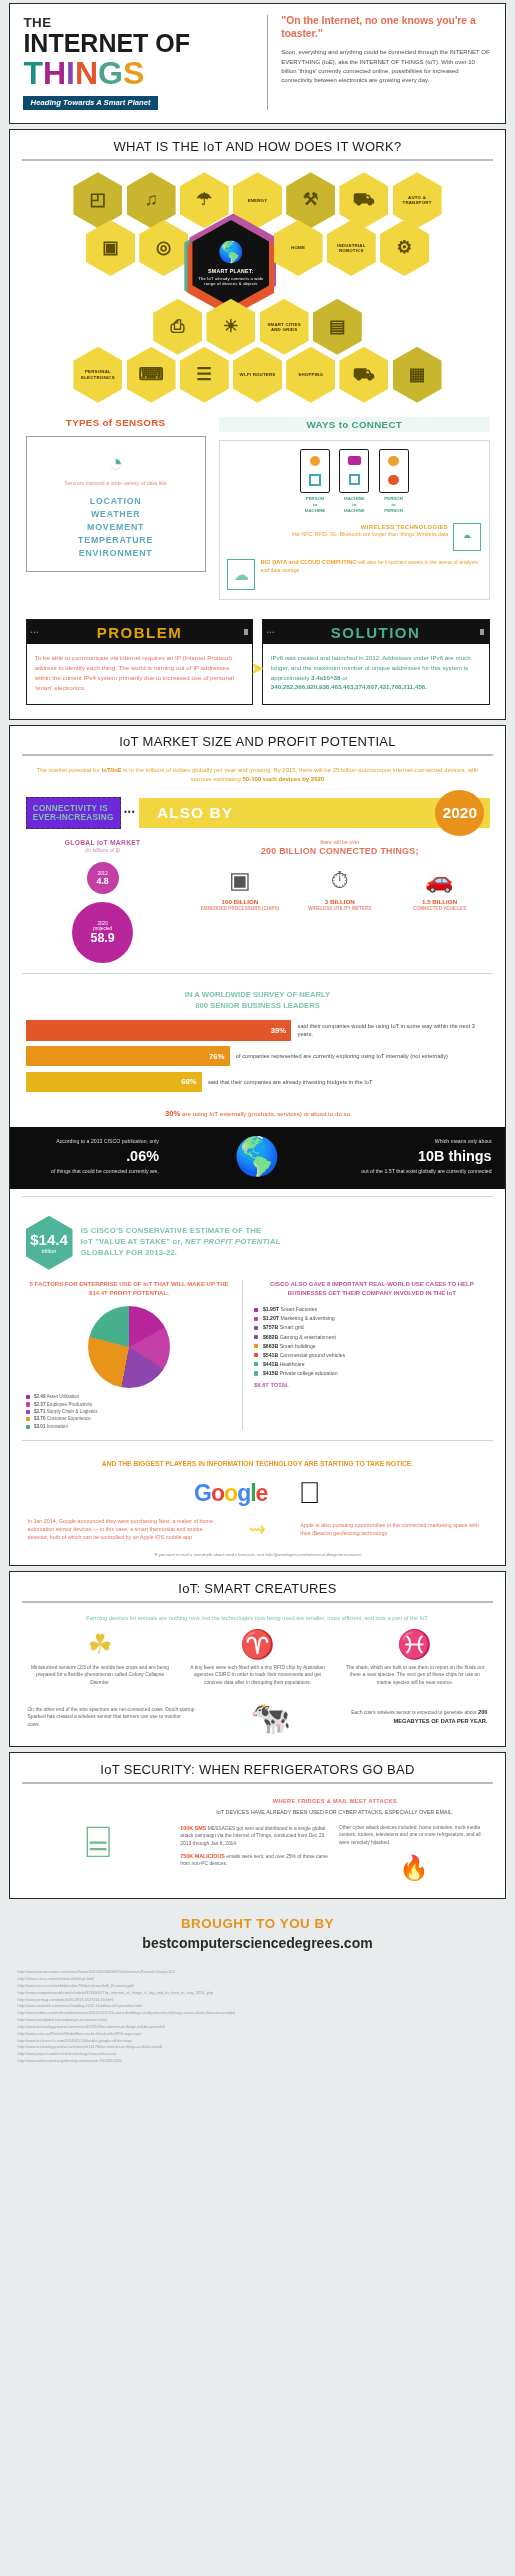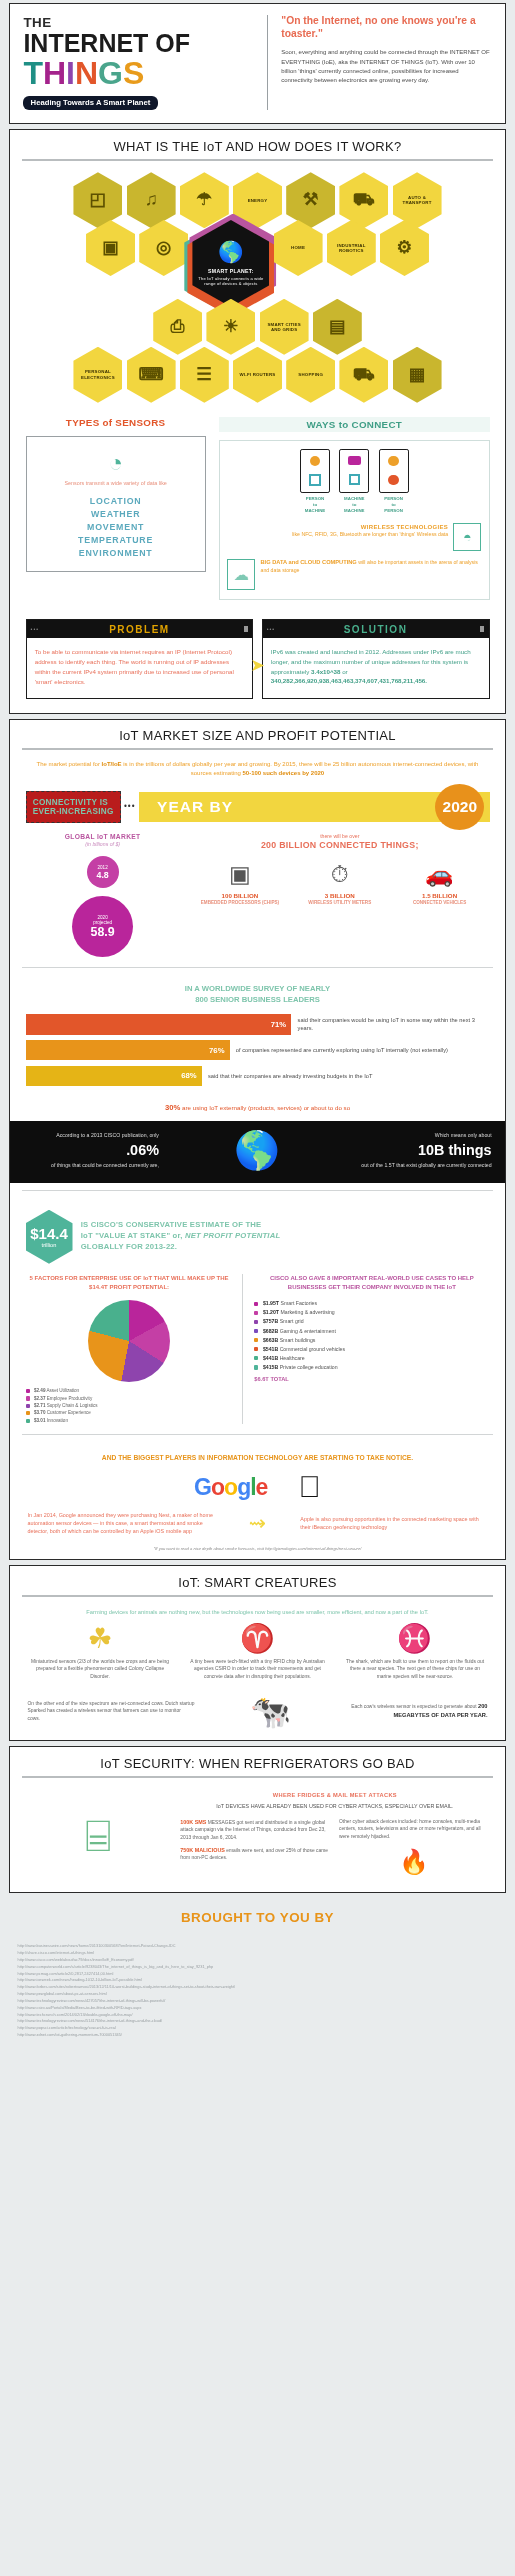--- a/index.html
+++ b/index.html
@@ -25,22 +25,22 @@
   .hdr-internet { font-size: 25px; font-weight: bold; letter-spacing: 0px; color: #1c1c1c; line-height: 1.0; margin-top: 1px;}
   .hdr-things { font-size: 32px; font-weight: bold; line-height: 1.0; margin-top: 1px; }
   .hdr-things span:nth-child(1){color:#1f8f85}
   .hdr-things span:nth-child(2){color:#a4238c}
   .hdr-things span:nth-child(3){color:#8e44ad}
   .hdr-things span:nth-child(4){color:#e2562a}
   .hdr-things span:nth-child(5){color:#4aa58c}
   .hdr-things span:nth-child(6){color:#e89b1c}
   .hdr-things span:nth-child(7){color:#b9559f}
   .hdr-tag {
-    display:inline-block; margin-top:6.2px; background:#0f172a; color:#ffffff;
-    font-weight: bold; font-size: 7.7px; padding: 2.6px 7.2px; border-radius: 6px;
+    display:inline-block; margin-top:6.2px; background:#0c4a6e; color:#ffffff;
+    font-style: italic; font-weight: bold; font-size: 7.7px; padding: 2.6px 7.2px;
   }
   .hdr-right { width: 48%; border-left: 1px solid #9aa0a3; padding-left: 13.4px; }
   .hdr-quote { color: #e86b52; font-size: 10.3px; font-weight: bold; line-height: 1.25; }
   .hdr-body { margin-top: 7.2px; font-size: 6px; line-height: 1.55; color: #4c4c4c; }
 
   
   .sec-title {
     text-align:center; font-size: 13px; font-weight: normal; letter-spacing: 0.3px;
     color:#1c1c1c; padding: 8.2px 0 5.2px 0;
   }
@@ -109,35 +109,35 @@
               color:#7fc9b4; font-size:15.5px; margin-right:5.2px;}
   .cloud-txt { flex:1; color:#eda02a; font-size:5.2px; line-height:1.4;}
   .cloud-txt b { font-size:5.7px;}
 
   
   .ps { display:flex; padding: 6.2px 15.5px 13.4px 15.5px; gap: 8.2px; position:relative;}
   .ps-card { flex:1; border:1.5px solid #1c1c1c; background:#fff;}
   .ps-bar { background:#111; padding:3.6px 5.2px; display:flex; align-items:center; justify-content:center; position:relative;}
   .ps-bar .dots { position:absolute; left:4.1px; color:#888; font-size:5.2px; letter-spacing:1px;}
   .ps-bar .sq { position:absolute; right:4.1px; width:4.1px;height:5.2px;background:#999;}
-  .ps-bar .t { font-size: 10px; font-weight:bold; letter-spacing:1.5px;}
+  .ps-bar .t { font-size: 15px; font-weight:bold; letter-spacing:1.5px;}
   .ps-bar .t.p { color:#e0a200; }
   .ps-bar .t.s { color:#49b08d; }
   .ps-body { padding: 9.3px 8.2px 11.3px 8.2px; font-size:6.2px; line-height:1.6;}
   .ps-body.p { color:#e8705a; }
   .ps-body.s { color:#3f9e86; }
   .ps-body b { font-weight:bold; }
   .ps-num { word-break:break-all; font-weight:bold; line-height:1.4;}
   .arrow-mid { position:absolute; left:50%; top:52%; transform:translate(-50%,-50%); color:#f2d63f; font-size:17.5px; z-index:3;}
 
   
   .intro-orange { color:#eda02a; font-size:6px; line-height:1.6; text-align:center; padding: 0 26px 9.3px 26px;}
   .intro-orange b { color:#e08e10; }
   .band { display:flex; align-items:center; padding: 3.1px 15.5px 5.2px 15.5px;}
-  .conn-chip { border:1px dashed #333; padding:5.2px 6.2px; background:#b91c1c; }
+  .conn-chip { border:1px dashed #333; padding:5.2px 6.2px; background:#6d28d9; }
   .conn-chip div { color:#7ec5ac; font-size:8.2px; font-weight:bold; letter-spacing:0.3px; line-height:1.15;}
   .dots3 { color:#333; font-size:8.2px; letter-spacing:1px; padding:0 3.1px;}
   .yellowband { flex:1; background:#f2d63f; height:30px; display:flex; align-items:center; padding-left:18.5px; position:relative;}
   .yellowband .t { color:#fff; font-size:15.5px; font-weight:bold; letter-spacing:1px;}
   .ovl2020 { position:absolute; right:5.2px; top:-8.2px; width:49px;height:46px;border-radius:50%;
              background:#e8911b; color:#fff; font-size:15.5px; font-weight:bold; display:flex;align-items:center;justify-content:center;}
   .market-row { display:flex; padding: 5.2px 15.5px 9.3px 15.5px; gap:10.3px;}
   .mk-left { width: 34%; text-align:center;}
   .mk-title { color:#b9559f; font-size:6.7px; font-weight:bold; letter-spacing:0.3px;}
   .mk-sub { color:#c98bbd; font-size:5.2px; font-style:italic; margin-top:1px;}
@@ -470,21 +470,21 @@
       <span>The market potential for </span><b>IoT/IoE</b><span> is in the trillions of dollars globally per year and growing. By 2015, there will be 25 billion autonomous internet-connected devices, with sources estimating </span><b>50-100 such devices by 2020</b>
     </div>
 
     <div class="band">
       <div class="conn-chip">
         <div>CONNECTIVITY IS</div>
         <div>EVER-INCREASING</div>
       </div>
       <div class="dots3">•••</div>
       <div class="yellowband">
-        <span class="t">YEAR BY</span>
+        <span class="t">ALSO BY</span>
         <div class="ovl2020">2020</div>
       </div>
     </div>
 
     <div class="market-row">
       <div class="mk-left">
         <div class="mk-title">GLOBAL IoT MARKET</div>
         <div class="mk-sub">(in billions of $)</div>
         <div class="bub-s">
           <span>2012</span>
@@ -521,21 +521,21 @@
       </div>
     </div>
 
     <div class="rule thin"></div>
     <div class="survey-head">
       <span>IN A WORLDWIDE SURVEY OF NEARLY</span><br>
       <span>800 SENIOR BUSINESS LEADERS</span>
     </div>
     <div class="bars" id="survbars">
   <div class="barrow">
-    <div class="bar b1" style="width:58%">71%</div>
+    <div class="bar b1" style="width:58%">39%</div>
     <div class="bartxt">said their companies would be using IoT in some way within the next 3 years.</div>
   </div>
   <div class="barrow">
     <div class="bar b2" style="width:44%">76%</div>
     <div class="bartxt">of companies represented are currently exploring using IoT internally (not externally)</div>
   </div>
   <div class="barrow">
     <div class="bar b3" style="width:38%">68%</div>
     <div class="bartxt">said that their companies are already investing budgets in the IoT</div>
   </div>
@@ -707,20 +707,21 @@
             <span>Other cyber attack devices included: home consoles, multi-media centers, routers, televisions and one or more refrigerators, and all were remotely hijacked.</span>
             <div class="flame">🔥</div>
           </div>
         </div>
       </div>
     </div>
   </div>
 
   <div class="footer">
     <div class="brought">BROUGHT TO YOU BY</div>
+    <div class="site">bestcomputersciencedegrees.com</div>
   </div>
   <div class="sources" id="sources">
       <div>http://www.businesswire.com/news/home/20131003005687/en/Internet-Poised-Change-IDC</div>
       <div>http://share.cisco.com/internet-of-things.html</div>
       <div>http://www.cisco.com/web/about/ac79/docs/innov/IoE_Economy.pdf</div>
       <div>http://www.computerworld.com/s/article/9238043/The_internet_of_things_is_big_and_its_here_to_stay_9231_php</div>
       <div>http://www.pcmag.com/article2/0,2817,2427414,00.html</div>
       <div>http://www.ioeweek.com/news/heading-1012-10-billion-IoT-possible.html</div>
       <div>http://www.forbes.com/sites/robertvamosi/2013/12/11/10-worst-buildings-study-internet-of-things-set-to-shoot-their-own-weight/</div>
       <div>http://www.pewglobal.com/about-pc-at-sensors.html</div>

